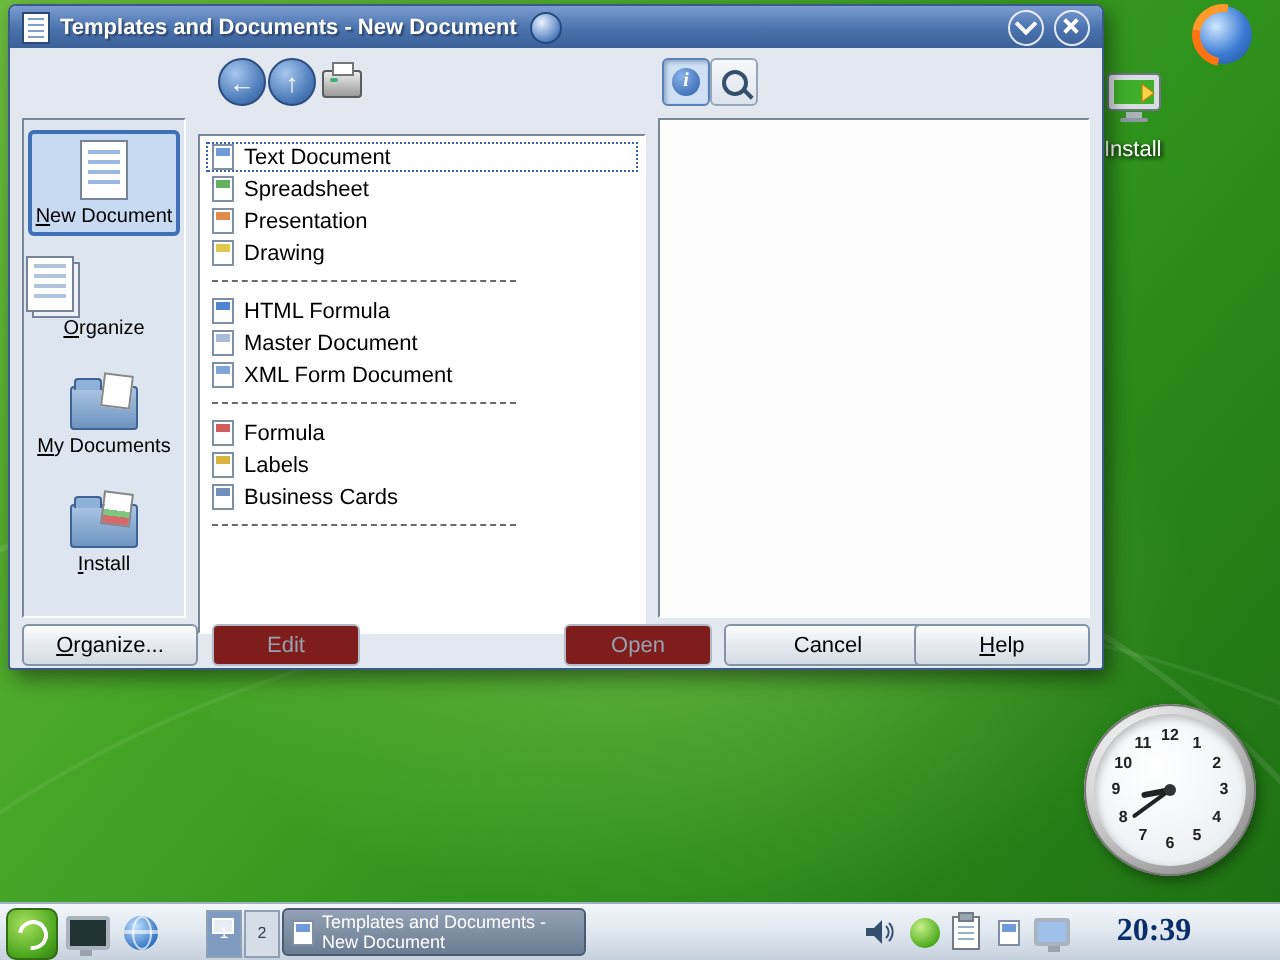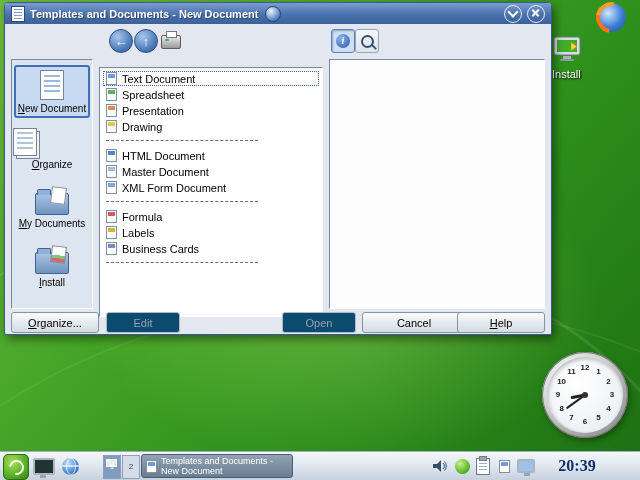--- a/index.html
+++ b/index.html
@@ -93,21 +93,21 @@
   .labels-icon{--tint:#d8b43c;} .business-cards-icon{--tint:#7090c0;}
   .sep{border-top:1px dashed #6a6a6a;width:152px;margin:6px 0 7px 3px;height:0;}
 
   #preview{left:324px;top:56px;width:216px;height:250px;background:#fdfdfd;}
 
   #btnrow{position:absolute;left:0;top:309px;right:0;height:22px;}
   .dlg-btn{position:absolute;top:0;height:21px;border:1px solid #8593a8;border-radius:3px;
     background:linear-gradient(#fbfcfd,#e6eaf0 50%,#d5dbe4);font-family:"Liberation Sans",sans-serif;
     font-size:11px;color:#000;cursor:pointer;padding:0;}
   .dlg-btn .btn-label{display:block;}
-  .dlg-btn.off{color:#98a2ae;background:#0c4a6e;border-color:#b0bac8;cursor:default;}
+  .dlg-btn.off{color:#98a2ae;background:#7f1d1d;border-color:#b0bac8;cursor:default;}
   .btn-0{left:6px;width:88px;} .btn-1{left:101px;width:74px;} .btn-2{left:277px;width:74px;}
   .btn-3{left:357px;width:104px;} .btn-4{left:452px;width:88px;}
 
   
   #ff{position:absolute;left:597px;top:3px;width:29px;height:29px;border-radius:50%;cursor:pointer;
     background:radial-gradient(circle at 38% 35%,#cfe8ff,#3b7bd4 55%,#1e4e90);}
   #ff::after{content:"";position:absolute;inset:-1px;border-radius:50%;border:4px solid transparent;
     border-top-color:#ff9a2a;border-left-color:#ff7310;transform:rotate(-35deg);}
   #install{position:absolute;left:552px;top:36px;width:56px;text-align:left;cursor:pointer;}
   .install-label{font-size:11px;color:#fff;text-shadow:1px 1px 2px #000;margin-top:2px;}
@@ -241,21 +241,21 @@
           <span class="mini-doc presentation-icon"></span>
           <span class="row-label">Presentation</span>
         </div>
         <div class="row">
           <span class="mini-doc drawing-icon"></span>
           <span class="row-label">Drawing</span>
         </div>
         <div class="sep"></div>
         <div class="row">
           <span class="mini-doc html-document-icon"></span>
-          <span class="row-label">HTML Document</span>
+          <span class="row-label">HTML Formula</span>
         </div>
         <div class="row">
           <span class="mini-doc master-document-icon"></span>
           <span class="row-label">Master Document</span>
         </div>
         <div class="row">
           <span class="mini-doc xml-form-document-icon"></span>
           <span class="row-label">XML Form Document</span>
         </div>
         <div class="sep"></div>

